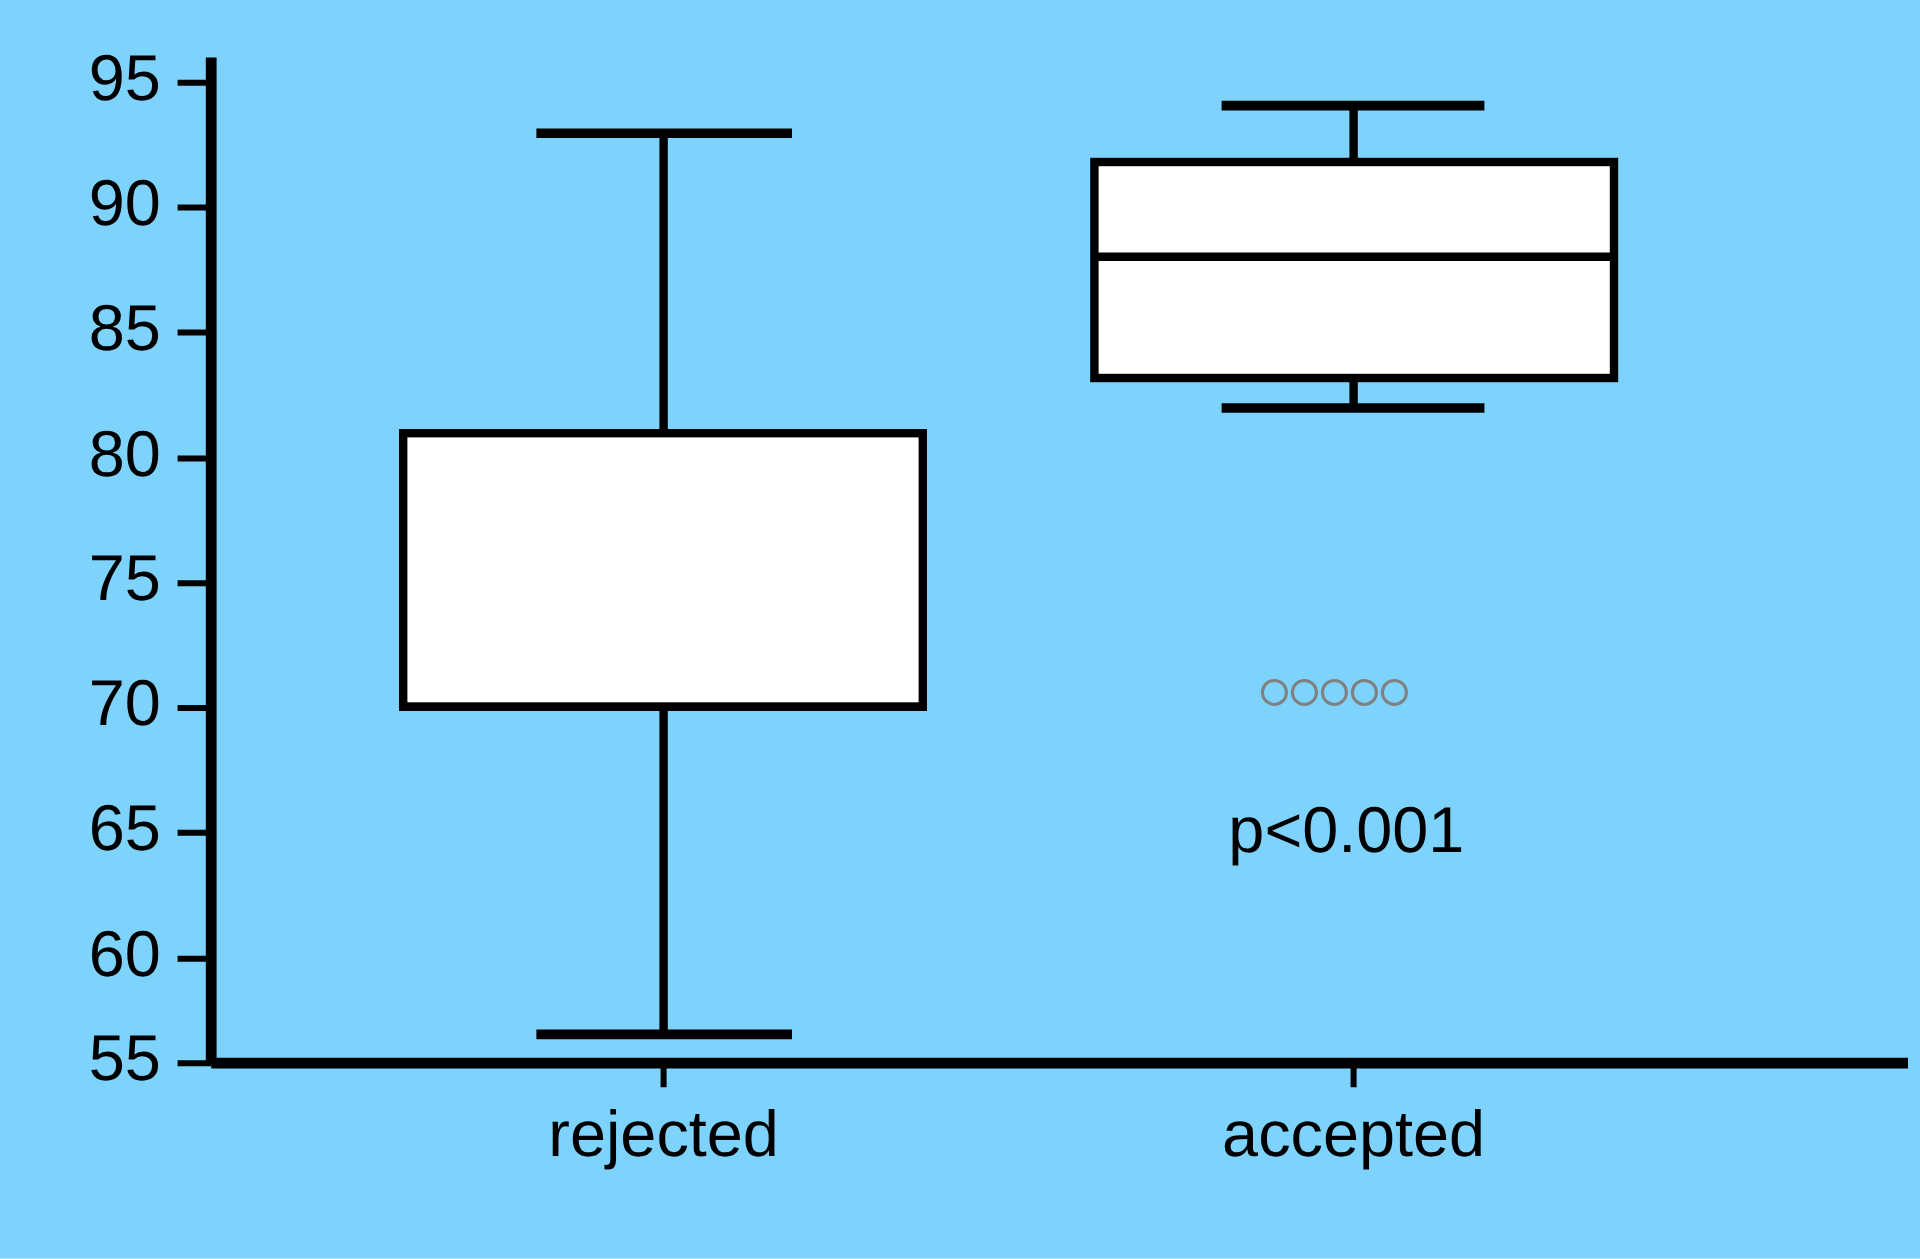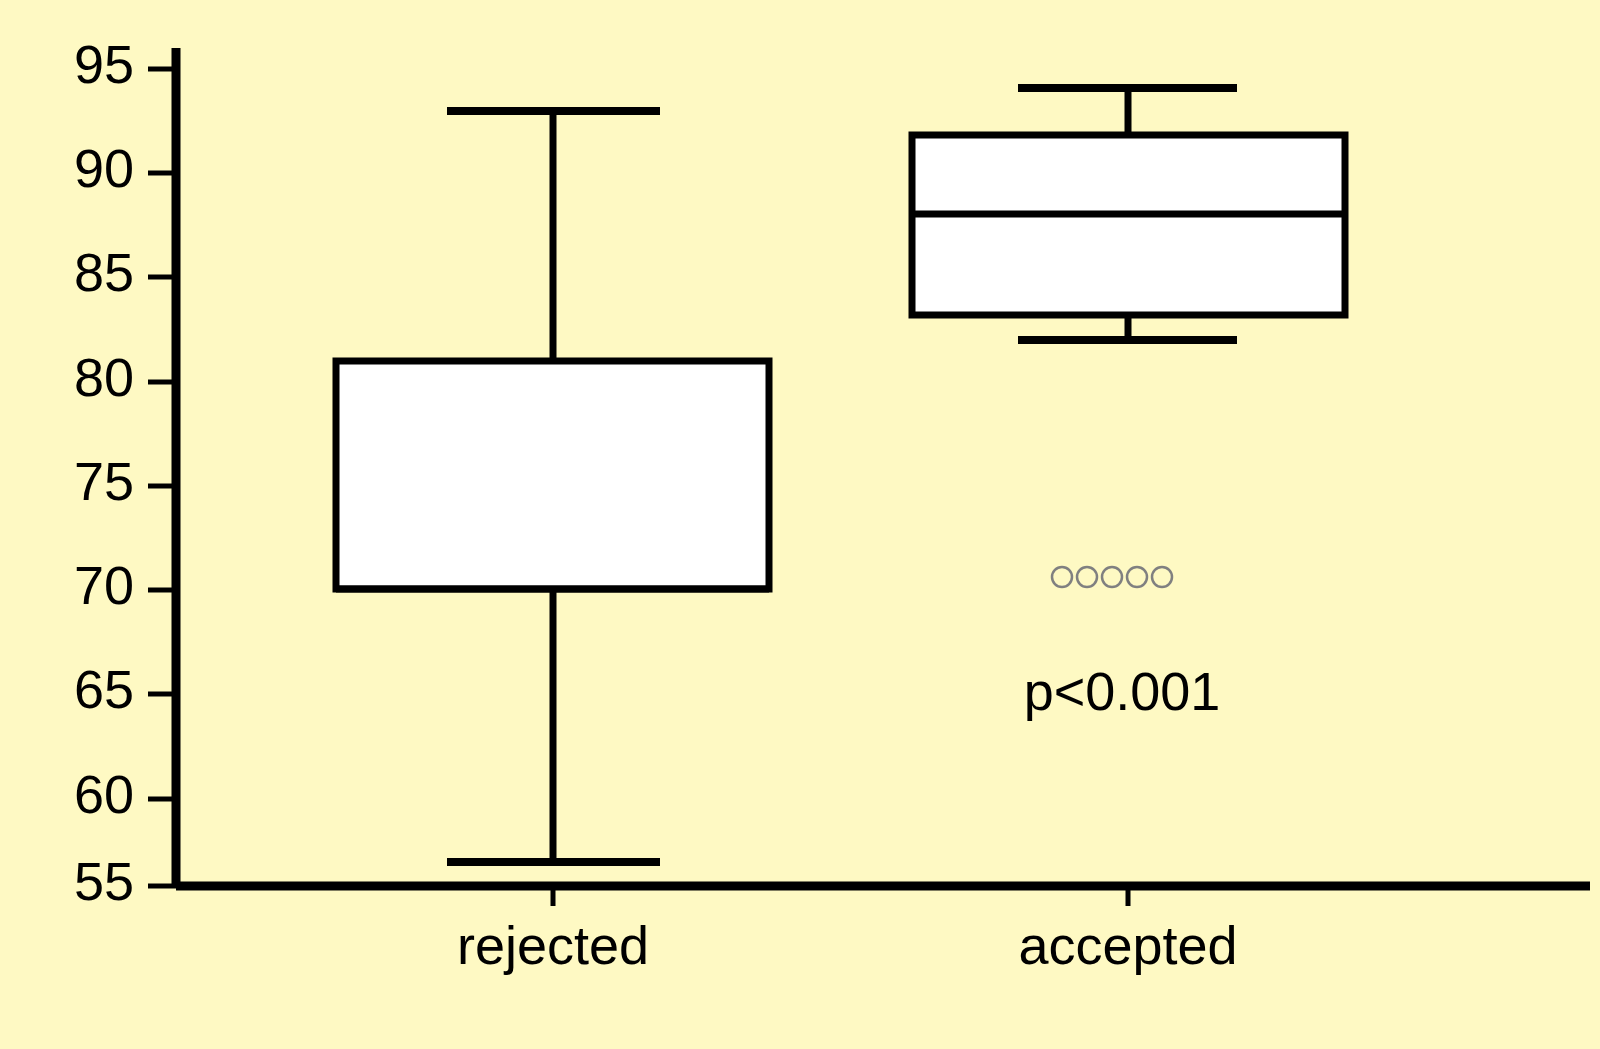--- a/index.html
+++ b/index.html
@@ -1,17 +1,17 @@
 <!DOCTYPE html>
 <html><head>
 <meta charset="utf-8">
 <style>
   html,body{margin:0;padding:0;background:#ffffff;}
   body{width:1600px;height:1049px;overflow:hidden;font-family:"Liberation Sans",sans-serif;}
-  #chart-root{position:relative;width:1600px;height:1049px;background:#fef9c3;text-align:right;}
+  #chart-root{position:relative;width:1600px;height:1049px;background:#7dd3fc;text-align:right;}
   svg{display:block;}
   .tick-label{font-family:"Liberation Sans",sans-serif;font-size:54px;fill:#000;text-anchor:end;dominant-baseline:middle;}
   .cat-label{font-family:"Liberation Sans",sans-serif;font-size:54px;fill:#000;text-anchor:middle;dominant-baseline:hanging;}
   .annot-label{font-family:"Liberation Sans",sans-serif;font-size:54px;fill:#000;text-anchor:middle;dominant-baseline:middle;}
   .axis-line{stroke:#000;stroke-width:9;stroke-linecap:butt;}
   .tick-mark{stroke:#000;stroke-width:5;}
   .xtick-mark{stroke:#000;stroke-width:5;}
   .box-rect{fill:#ffffff;stroke:#000;stroke-width:7;}
   .median-line{stroke:#000;stroke-width:7;}
   .whisker-line{stroke:#000;stroke-width:7;}

